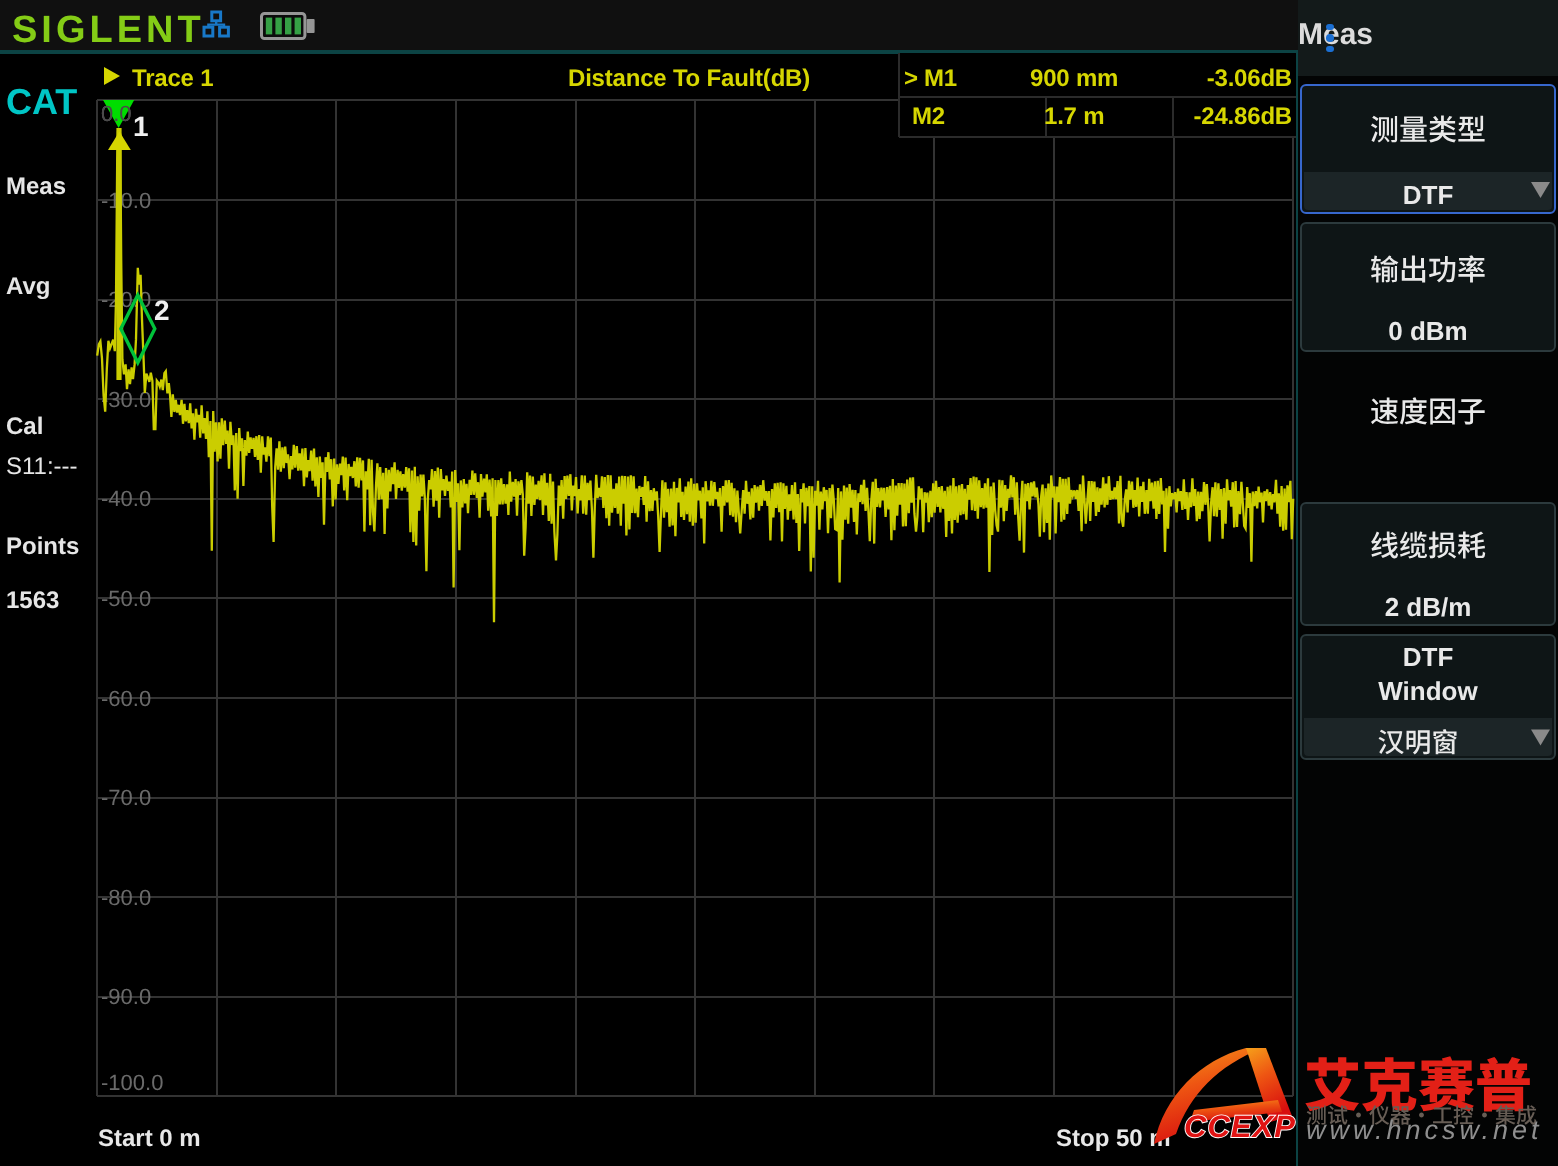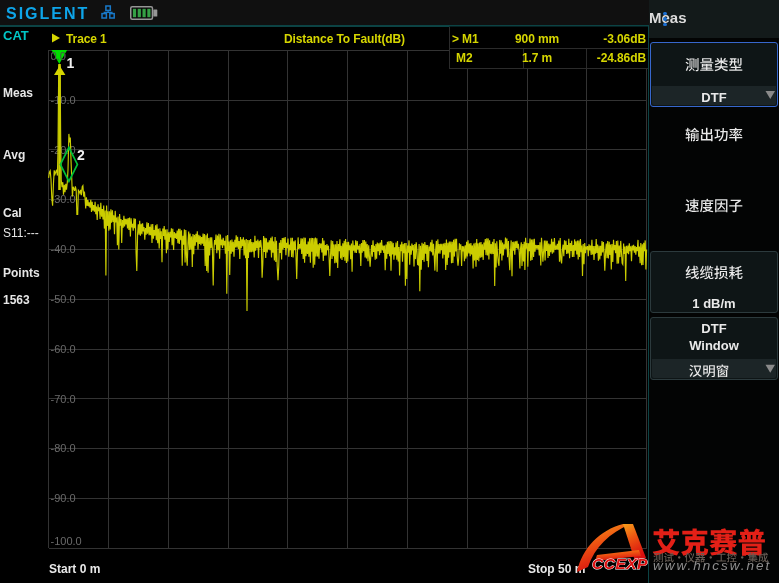--- a/index.html
+++ b/index.html
@@ -1,18 +1,18 @@
 <!DOCTYPE html>
 <html><head><meta charset="utf-8">
 <style>
 html,body{margin:0;padding:0;background:#000;width:779px;height:583px;overflow:hidden}
 *{font-family:"Liberation Sans",sans-serif;box-sizing:border-box}
 .abs{position:absolute}
 #topbar{left:0;top:0;width:779px;height:25px;background:#101010}
-#siglent{left:6px;top:5px;color:#0ea5e9;font-size:16px;font-weight:bold;letter-spacing:2px}
+#siglent{left:6px;top:5px;color:#84cc16;font-size:19px;font-weight:bold;letter-spacing:2px}
 #tealline{left:0;top:25px;width:650px;height:2px;background:#0c4344}
 .lc{color:#e6e6e6;font-size:12px;font-weight:bold;left:3px}
 #panel{left:649px;top:0;width:130px;height:583px;background:#030404}
 .btn{position:absolute;left:1px;width:128px;background:#0e1516;border:1px solid #2c3a3d;border-radius:3px}
 .btn.sel{border:1px solid #3767cd}
 .val{position:absolute;width:100%;text-align:center;color:#e9e9e9;font-size:13px;font-weight:bold}
 .strip{position:absolute;left:1px;right:1px;background:#1c2527}
 #meas{position:absolute;left:0;top:0;width:130px;height:36px;color:#dcdcdc;font-size:15px;font-weight:bold;line-height:36px}
 .dots{position:absolute;left:14px;top:11.5px;width:4px;height:16px}
 .dots i{position:absolute;left:0;width:3.8px;height:3.8px;border-radius:50%;background:#1b6fd2}
@@ -34,23 +34,23 @@
  <g fill="#35a045">
   <rect x="2.9" y="2.8" width="3.2" height="8.4"></rect>
       <rect x="7.7" y="2.8" width="3.2" height="8.4"></rect>
   <rect x="12.5" y="2.8" width="3.2" height="8.4"></rect>
       <rect x="17.3" y="2.8" width="3.2" height="8.4"></rect>
  </g>
 </svg>
 <div class="abs" id="tealline"></div>
 <div class="abs" style="left:648px;top:25px;width:1.5px;height:558px;background:#0c4344"></div>
 
-<div class="abs lc" style="top:28px;color:#00c6c6;font-size:13px">CAT</div>
+<div class="abs lc" style="top:41px;color:#00c6c6;font-size:18px">CAT</div>
 <div class="abs lc" style="top:86px">Meas</div>
-<div class="abs lc" style="top:148px">Avg</div>
+<div class="abs lc" style="top:136px">Avg</div>
 <div class="abs lc" style="top:206px">Cal</div>
 <div class="abs lc" style="top:226px;font-weight:normal">S11:---</div>
 <div class="abs lc" style="top:266px">Points</div>
 <div class="abs lc" style="top:293px">1563</div>
 
 <svg class="abs" style="left:0;top:0" width="779" height="583" viewBox="0 0 779 583">
 <g stroke="#333" stroke-width="1" shape-rendering="crispEdges">
 <line x1="48.6" y1="50" x2="48.6" y2="548.2"></line>
 <line x1="108.4" y1="50" x2="108.4" y2="548.2"></line>
 <line x1="168.2" y1="50" x2="168.2" y2="548.2"></line>
@@ -129,22 +129,25 @@
  <div id="meas">Meas</div>
  <div class="dots">
       <i style="top:0"></i>
       <i style="top:5.5px"></i>
       <i style="top:11px"></i>
     </div>
  <div class="btn sel" style="top:42px;height:65px">
    <div class="strip" style="top:43px;bottom:1px;border-radius:0 0 2px 2px"></div>
    <div class="val" style="top:47px">DTF</div>
  </div>
+ <div class="btn" style="top:111px;height:65px">
+      <div class="val" style="top:46px">0 dBm</div>
+    </div>
  <div class="btn" style="top:251px;height:62px">
-      <div class="val" style="top:44px">1 dB/m</div>
+      <div class="val" style="top:44px">2 dB/m</div>
     </div>
  <div class="btn" style="top:317px;height:63px">
    <div class="val" style="top:2px;line-height:17px">DTF<br>Window</div>
    <div class="strip" style="top:41px;bottom:1px;border-radius:0 0 2px 2px"></div>
  </div>
 </div>
 <svg class="abs" style="left:649px;top:0" width="130" height="583" viewBox="0 0 130 583">
  <path transform="translate(36.0,70) scale(0.0145,-0.0145)" fill="#e9e9e9" d="M485 86C533 36 590 -33 616 -77L677 -37C649 6 591 73 543 121ZM309 788V148H382V719H579V152H655V788ZM858 830V17C858 2 852 -3 838 -3C823 -3 777 -4 725 -2C736 -25 747 -60 750 -81C822 -81 867 -78 896 -65C924 -52 934 -29 934 18V830ZM721 753V147H794V753ZM442 654V288C442 171 424 53 261 -25C274 -37 296 -68 304 -83C484 3 512 154 512 286V654ZM75 766C130 735 203 688 238 657L296 733C259 764 184 807 131 834ZM33 497C88 467 162 422 198 393L254 468C215 497 141 539 87 566ZM52 -23 138 -72C180 23 226 143 262 248L185 298C146 184 91 55 52 -23Z M1266 666H1728V619H1266ZM1266 761H1728V715H1266ZM1175 813V568H1823V813ZM1049 530V461H1953V530ZM1246 270H1453V223H1246ZM1545 270H1757V223H1545ZM1246 368H1453V321H1246ZM1545 368H1757V321H1545ZM1046 11V-60H1957V11H1545V60H1871V123H1545V169H1851V422H1157V169H1453V123H1132V60H1453V11Z M2736 828C2713 785 2672 724 2639 684L2717 657C2752 692 2797 746 2837 799ZM2173 788C2212 749 2254 692 2272 653H2068V566H2378C2296 491 2171 430 2046 402C2067 383 2094 347 2107 324C2236 361 2363 434 2451 526V377H2546V505C2669 447 2812 373 2889 326L2935 403C2859 446 2722 512 2604 566H2935V653H2546V844H2451V653H2286L2361 688C2342 728 2295 785 2254 825ZM2451 356C2447 321 2442 289 2435 259H2062V171H2400C2350 90 2250 35 2039 4C2058 -18 2081 -59 2088 -84C2332 -42 2444 35 2499 148C2581 17 2712 -54 2909 -83C2921 -56 2947 -16 2968 5C2790 23 2662 76 2588 171H2941V259H2536C2542 289 2547 322 2551 356Z M3625 787V450H3712V787ZM3810 836V398C3810 384 3806 381 3790 380C3775 379 3726 379 3674 381C3687 357 3699 321 3704 296C3774 296 3824 298 3857 311C3891 326 3900 348 3900 396V836ZM3378 722V599H3271V722ZM3150 230V144H3454V37H3047V-50H3952V37H3551V144H3849V230H3551V328H3466V515H3571V599H3466V722H3550V806H3096V722H3184V599H3062V515H3176C3163 455 3130 396 3048 350C3065 336 3098 302 3110 284C3211 343 3251 430 3265 515H3378V310H3454V230Z"></path>
  <path transform="translate(36.0,140) scale(0.0145,-0.0145)" fill="#e9e9e9" d="M729 446V82H801V446ZM856 483V16C856 4 853 1 841 1C828 0 787 0 742 1C753 -21 762 -53 765 -75C826 -75 868 -73 895 -61C924 -48 931 -26 931 16V483ZM67 320C75 329 108 335 139 335H212V210C146 196 85 184 37 175L58 87L212 123V-82H293V143L372 164L365 243L293 227V335H365V420H293V566H212V420H140C164 486 188 563 207 643H368V728H226C232 762 238 796 243 830L156 843C153 805 148 766 141 728H42V643H126C110 566 92 503 84 479C69 434 57 402 40 397C50 376 63 336 67 320ZM658 849C590 746 463 652 343 598C365 579 390 549 403 527C425 538 448 551 470 565V526H855V571C877 558 899 546 922 534C933 559 959 589 980 608C879 650 788 703 713 783L735 815ZM526 602C575 638 623 680 664 724C708 676 755 637 806 602ZM606 395V328H486V395ZM410 468V-80H486V120H606V9C606 0 603 -3 595 -3C586 -3 560 -3 531 -2C541 -24 551 -57 553 -78C598 -78 630 -77 653 -65C677 -51 682 -29 682 8V468ZM486 258H606V190H486Z M1096 343V-27H1797V-83H1902V344H1797V67H1550V402H1862V756H1758V494H1550V843H1445V494H1244V756H1144V402H1445V67H1201V343Z M2033 192 2056 94C2164 124 2308 164 2443 204L2431 294L2280 254V641H2418V731H2046V641H2187V229C2129 214 2076 201 2033 192ZM2586 828C2586 757 2586 688 2584 622H2429V532H2580C2566 294 2514 102 2308 -10C2331 -27 2361 -61 2375 -85C2600 44 2659 264 2675 532H2847C2834 194 2820 63 2793 32C2782 19 2772 16 2752 16C2730 16 2677 17 2619 21C2636 -5 2647 -45 2649 -72C2705 -75 2761 -75 2795 -71C2830 -67 2853 -57 2877 -26C2914 21 2927 167 2941 577C2941 590 2941 622 2941 622H2679C2681 688 2682 757 2682 828Z M3824 643C3790 603 3731 548 3687 516L3757 472C3801 503 3858 550 3903 596ZM3049 345 3096 269C3161 300 3241 342 3316 383L3298 453C3206 411 3112 369 3049 345ZM3078 588C3131 556 3197 506 3228 472L3295 529C3261 563 3194 609 3141 639ZM3673 400C3742 360 3828 301 3869 261L3939 318C3894 358 3805 415 3739 452ZM3048 204V116H3450V-83H3550V116H3953V204H3550V279H3450V204ZM3423 828C3437 807 3452 782 3464 759H3070V672H3426C3399 630 3371 595 3360 584C3345 566 3330 554 3315 551C3324 530 3336 491 3341 474C3356 480 3379 485 3477 492C3434 450 3397 417 3379 403C3345 375 3320 357 3296 353C3305 331 3317 291 3322 274C3344 285 3381 291 3634 314C3644 296 3652 278 3657 263L3732 293C3712 342 3664 414 3620 467L3550 441C3564 423 3579 403 3593 382L3447 371C3532 438 3617 522 3691 610L3617 653C3597 625 3574 597 3551 571L3439 566C3468 598 3496 634 3522 672H3942V759H3576C3561 787 3539 823 3518 851Z"></path>
  <path transform="translate(36.0,211) scale(0.0145,-0.0145)" fill="#e9e9e9" d="M58 756C114 704 183 631 213 584L289 642C256 688 186 758 130 807ZM271 486H44V398H181V106C136 88 84 49 34 2L93 -79C143 -19 195 36 230 36C255 36 286 8 331 -16C403 -54 489 -65 608 -65C704 -65 871 -60 941 -55C943 -29 957 14 967 38C870 27 719 19 610 19C503 19 414 26 349 61C315 79 291 95 271 106ZM441 523H579V413H441ZM671 523H814V413H671ZM579 843V748H319V667H579V597H354V339H538C481 263 389 191 302 154C322 137 349 104 362 82C441 122 520 192 579 270V59H671V266C751 211 833 145 876 98L936 163C884 214 788 284 702 339H906V597H671V667H946V748H671V843Z M1386 637V559H1236V483H1386V321H1786V483H1940V559H1786V637H1693V559H1476V637ZM1693 483V394H1476V483ZM1739 192C1698 149 1644 114 1580 87C1518 115 1465 150 1427 192ZM1247 268V192H1368L1330 177C1369 127 1418 84 1475 49C1390 25 1295 10 1199 2C1214 -19 1231 -55 1238 -78C1358 -64 1474 -41 1576 -3C1673 -43 1786 -70 1911 -84C1923 -60 1946 -22 1966 -2C1864 7 1768 23 1685 48C1768 95 1835 158 1880 241L1821 272L1804 268ZM1469 828C1481 805 1492 776 1502 750H1120V480C1120 329 1113 111 1031 -41C1055 -49 1098 -69 1117 -83C1201 77 1214 317 1214 481V662H1951V750H1609C1597 782 1580 820 1564 850Z M2462 681C2461 628 2459 578 2455 531H2220V446H2444C2421 311 2364 207 2216 144C2237 128 2263 92 2275 69C2399 126 2467 209 2505 314C2588 237 2673 144 2717 81L2784 138C2732 211 2625 319 2528 399L2536 446H2780V531H2546C2550 579 2552 629 2554 681ZM2078 807V-83H2166V-36H2833V-83H2925V807ZM2166 43V721H2833V43Z M3455 547V404H3048V309H3455V36C3455 18 3449 13 3427 12C3405 11 3330 11 3253 14C3269 -13 3288 -56 3294 -83C3388 -84 3455 -82 3497 -66C3540 -52 3554 -24 3554 34V309H3955V404H3554V497C3669 558 3794 647 3880 731L3808 786L3787 781H3148V688H3684C3617 636 3531 582 3455 547Z"></path>

